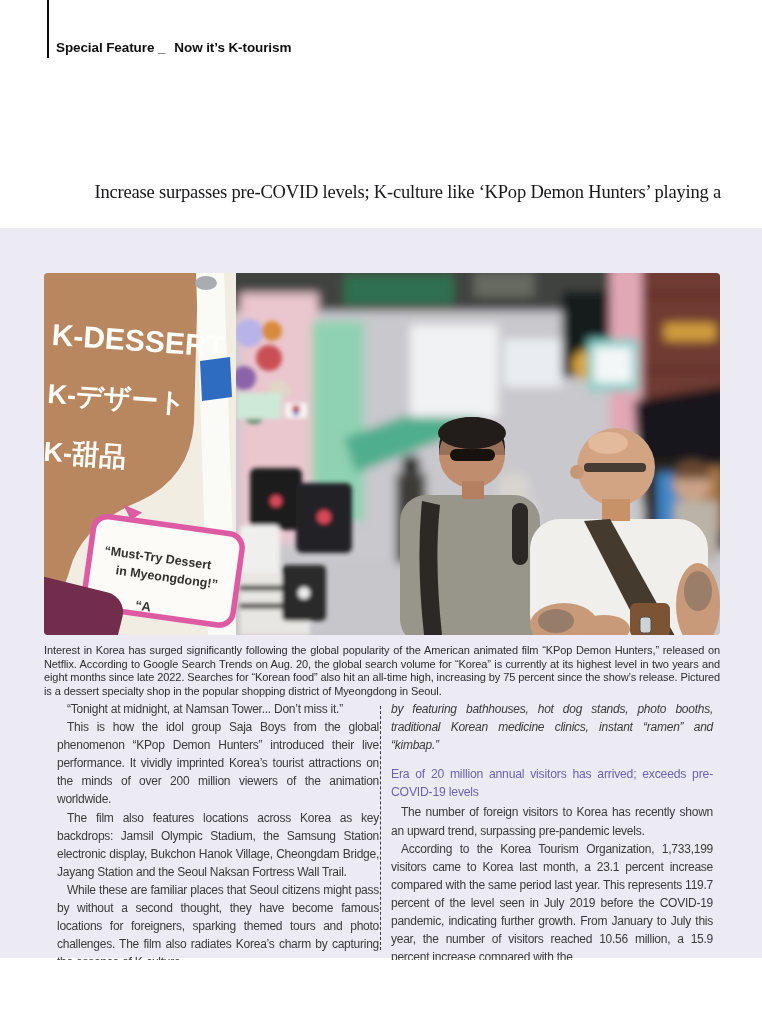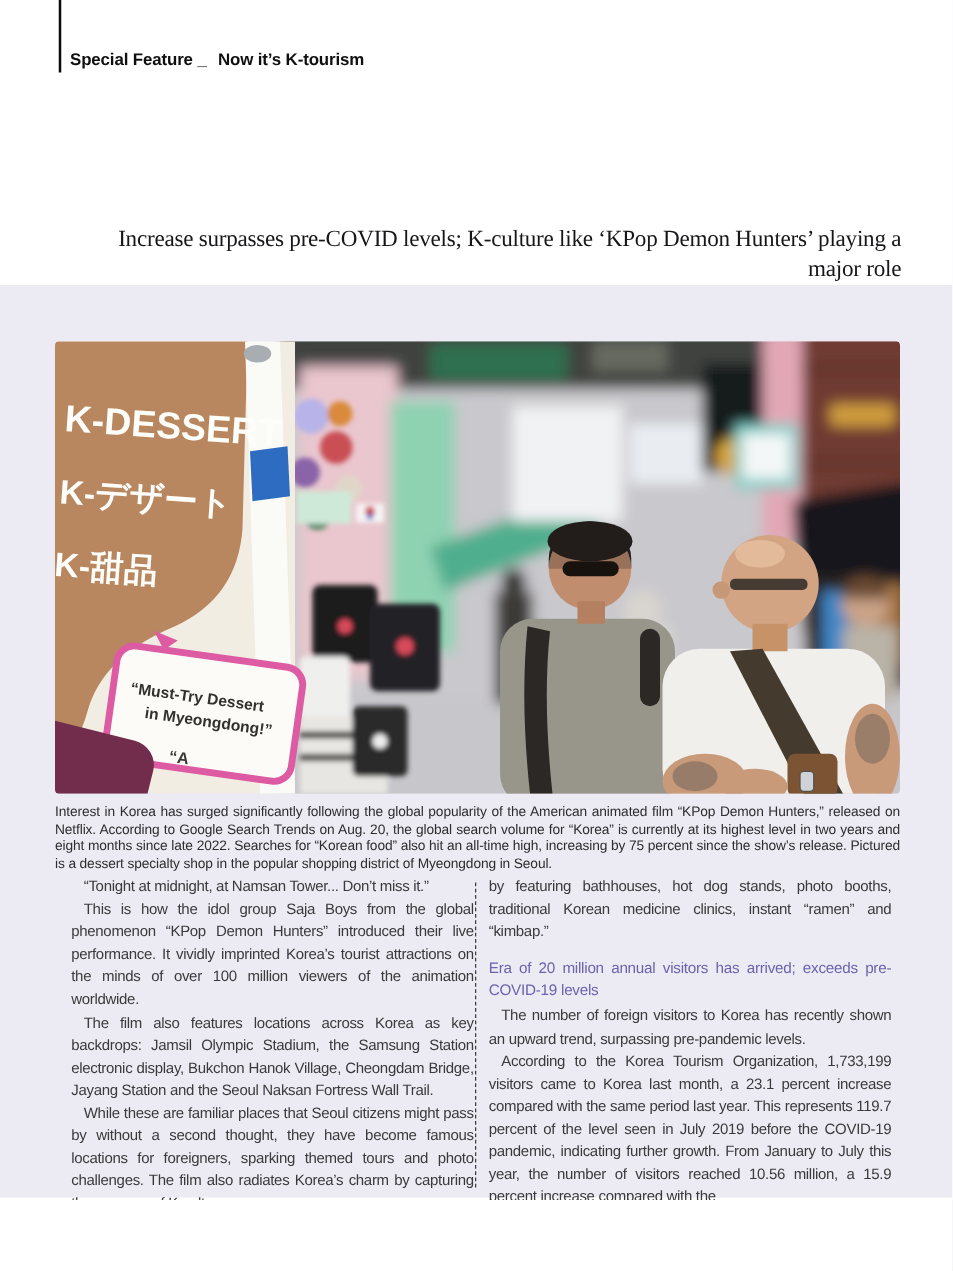--- a/index.html
+++ b/index.html
@@ -26,21 +26,21 @@
   .caption{position:absolute;left:44px;top:644px;width:676px;font-size:11px;line-height:13.6px;
            color:#2d2d2f;text-align:justify;letter-spacing:-0.1px;}
 
   
   .article{position:absolute;left:57px;top:700px;width:655px;height:260px;}
   .col{position:absolute;top:0;width:322px;}
   .col-left{left:0;}
   .col-right{left:334px;}
   .article p{margin:0;font-size:12px;line-height:18.1px;letter-spacing:-0.25px;
              color:#3a3a3c;text-align:justify;text-indent:10px;}
-  .article p.cont{text-indent:0;}
+  .article p.cont{text-indent:0;font-style:italic;}
   .subhead{margin:12px 0 2px 0;font-size:12.2px;line-height:17.6px;font-weight:normal;
            color:#6b63ae;letter-spacing:-0.2px;text-align:justify;}
   .col-divider{position:absolute;left:323px;top:6px;height:244px;width:0;border-left:1px dashed #3c3c3e;}
 
   
   .footer{position:absolute;left:0;top:966px;width:762px;display:flex;align-items:flex-start;justify-content:center;}
   .footer .pageno{font-size:11px;font-weight:bold;color:#19191b;padding-top:2px;}
   .footer .sep{width:1px;height:23px;background:#8d8d91;margin:0 9px;}
   .footer .issue{font-size:10.5px;font-weight:bold;color:#97979b;letter-spacing:0.5px;padding-top:2px;}
 </style>
@@ -52,21 +52,20 @@
   <div class="lavender-panel"></div>
 
   <div class="kicker-bar"></div>
   <div class="kicker">
     <span>Special Feature _</span><span class="k2">Now it’s K-tourism</span>
   </div>
 
 
   <div class="deck">
     <div>Increase surpasses pre-COVID levels; K-culture like ‘KPop Demon Hunters’ playing a</div>
-    <div>major role</div>
   </div>
 
   <div class="photo">
     <svg width="676" height="362" viewBox="0 0 676 362">
       <defs>
         <filter id="b5" x="-10%" y="-10%" width="120%" height="120%">
             <feGaussianBlur stdDeviation="5"></feGaussianBlur>
           </filter>
         <filter id="b2" x="-15%" y="-15%" width="130%" height="130%">
             <feGaussianBlur stdDeviation="2.2"></feGaussianBlur>
@@ -189,21 +188,21 @@
         </g>
       </g>
     </svg>
   </div>
 
   <div class="caption">Interest in Korea has surged significantly following the global popularity of the American animated film “KPop Demon Hunters,” released on Netflix. According to Google Search Trends on Aug. 20, the global search volume for “Korea” is currently at its highest level in two years and eight months since late 2022. Searches for “Korean food” also hit an all-time high, increasing by 75 percent since the show’s release. Pictured is a dessert specialty shop in the popular shopping district of Myeongdong in Seoul.</div>
 
   <div class="article">
     <div class="col col-left">
       <p>“Tonight at midnight, at Namsan Tower... Don’t miss it.”</p>
-      <p>This is how the idol group Saja Boys from the global phenomenon “KPop Demon Hunters” introduced their live performance. It vividly imprinted Korea’s tourist attractions on the minds of over 100 million viewers of the animation worldwide.</p>
+      <p>This is how the idol group Saja Boys from the global phenomenon “KPop Demon Hunters” introduced their live performance. It vividly imprinted Korea’s tourist attractions on the minds of over 200 million viewers of the animation worldwide.</p>
       <p>The film also features locations across Korea as key backdrops: Jamsil Olympic Stadium, the Samsung Station electronic display, Bukchon Hanok Village, Cheongdam Bridge, Jayang Station and the Seoul Naksan Fortress Wall Trail.</p>
       <p>While these are familiar places that Seoul citizens might pass by without a second thought, they have become famous locations for foreigners, sparking themed tours and photo challenges. The film also radiates Korea’s charm by capturing the essence of K-culture</p>
     </div>
     <div class="col-divider"></div>
     <div class="col col-right">
       <p class="cont">by featuring bathhouses, hot dog stands, photo booths, traditional Korean medicine clinics, instant “ramen” and “kimbap.”</p>
       <h3 class="subhead">Era of 20 million annual visitors has arrived; exceeds pre-COVID-19 levels</h3>
       <p>The number of foreign visitors to Korea has recently shown an upward trend, surpassing pre-pandemic levels.</p>
       <p>According to the Korea Tourism Organization, 1,733,199 visitors came to Korea last month, a 23.1 percent increase compared with the same period last year. This represents 119.7 percent of the level seen in July 2019 before the COVID-19 pandemic, indicating further growth. From January to July this year, the number of visitors reached 10.56 million, a 15.9 percent increase compared with the</p>
     </div>

